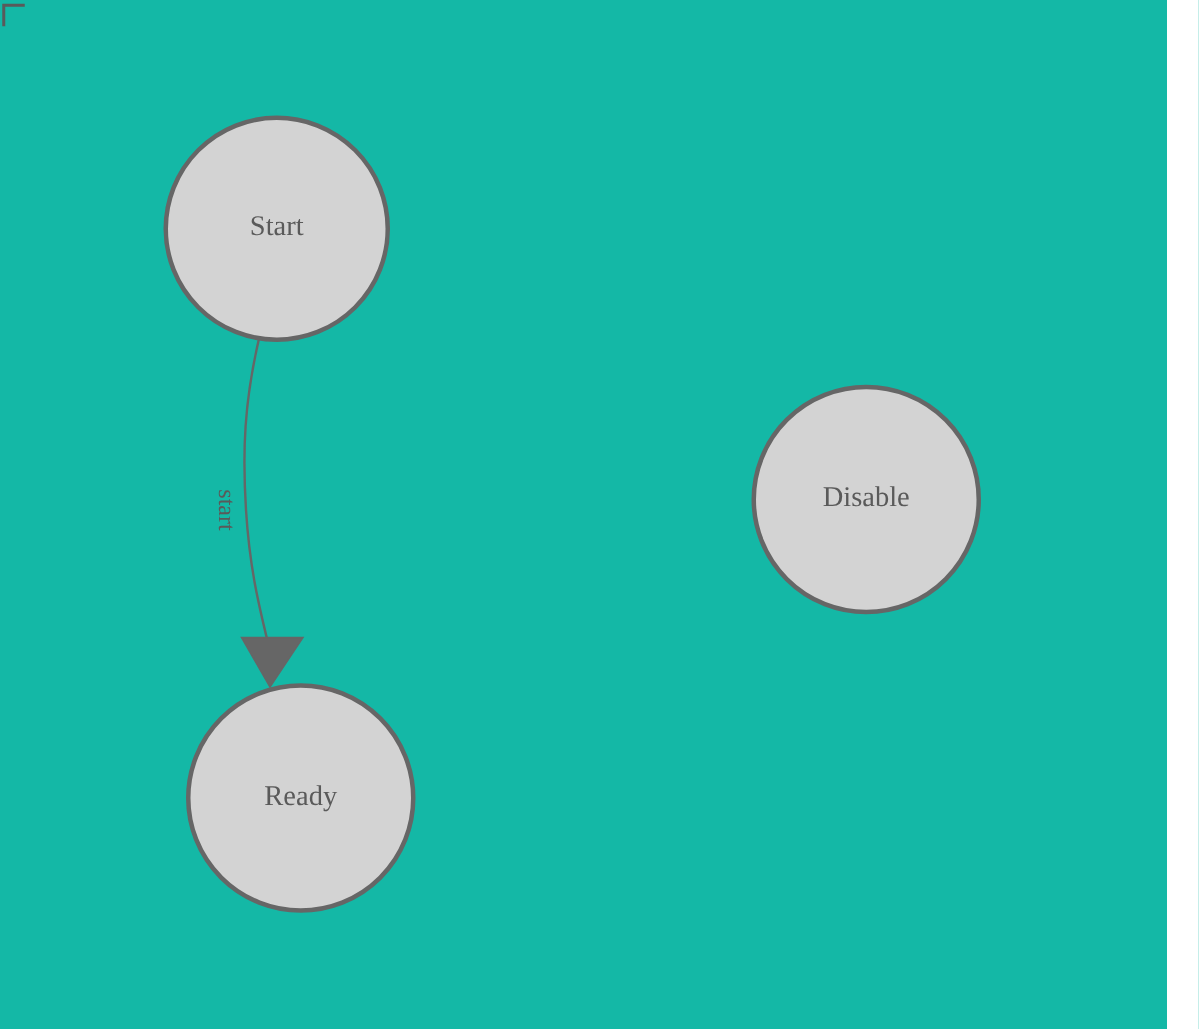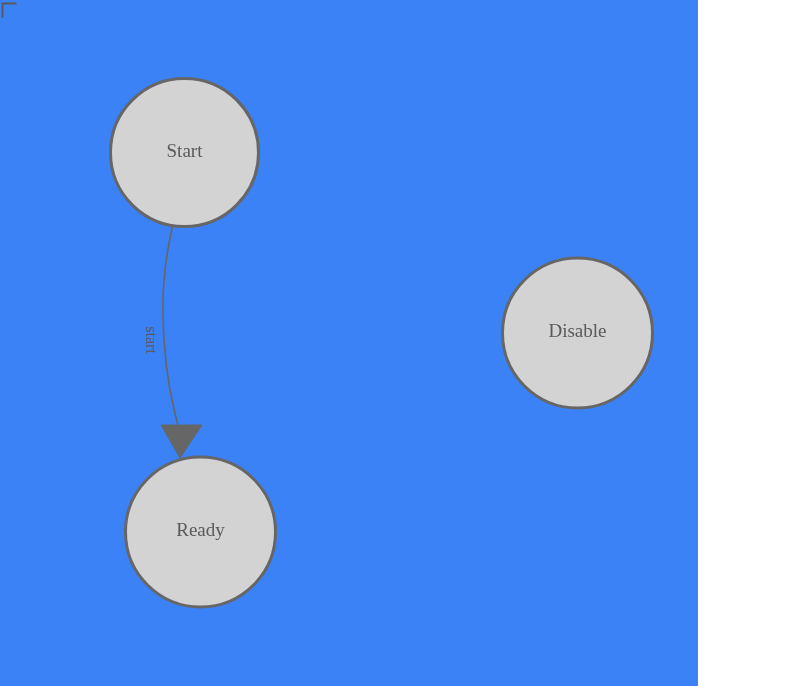--- a/index.html
+++ b/index.html
@@ -9,23 +9,23 @@
     background: #ffffff;
   }
   body {
     width: 799px;
     height: 686px;
     overflow: hidden;
     font-family: "Liberation Serif", "DejaVu Serif", serif;
   }
   #diagram-canvas {
     position: relative;
-    width: 698px;
+    width: 778px;
     height: 686px;
-    background: #3b82f6;
+    background: #14b8a6;
   }
   #diagram-svg {
     position: absolute;
     top: 0;
     left: 0;
     width: 799px;
     height: 686px;
     display: block;
   }
   .node-circle {

